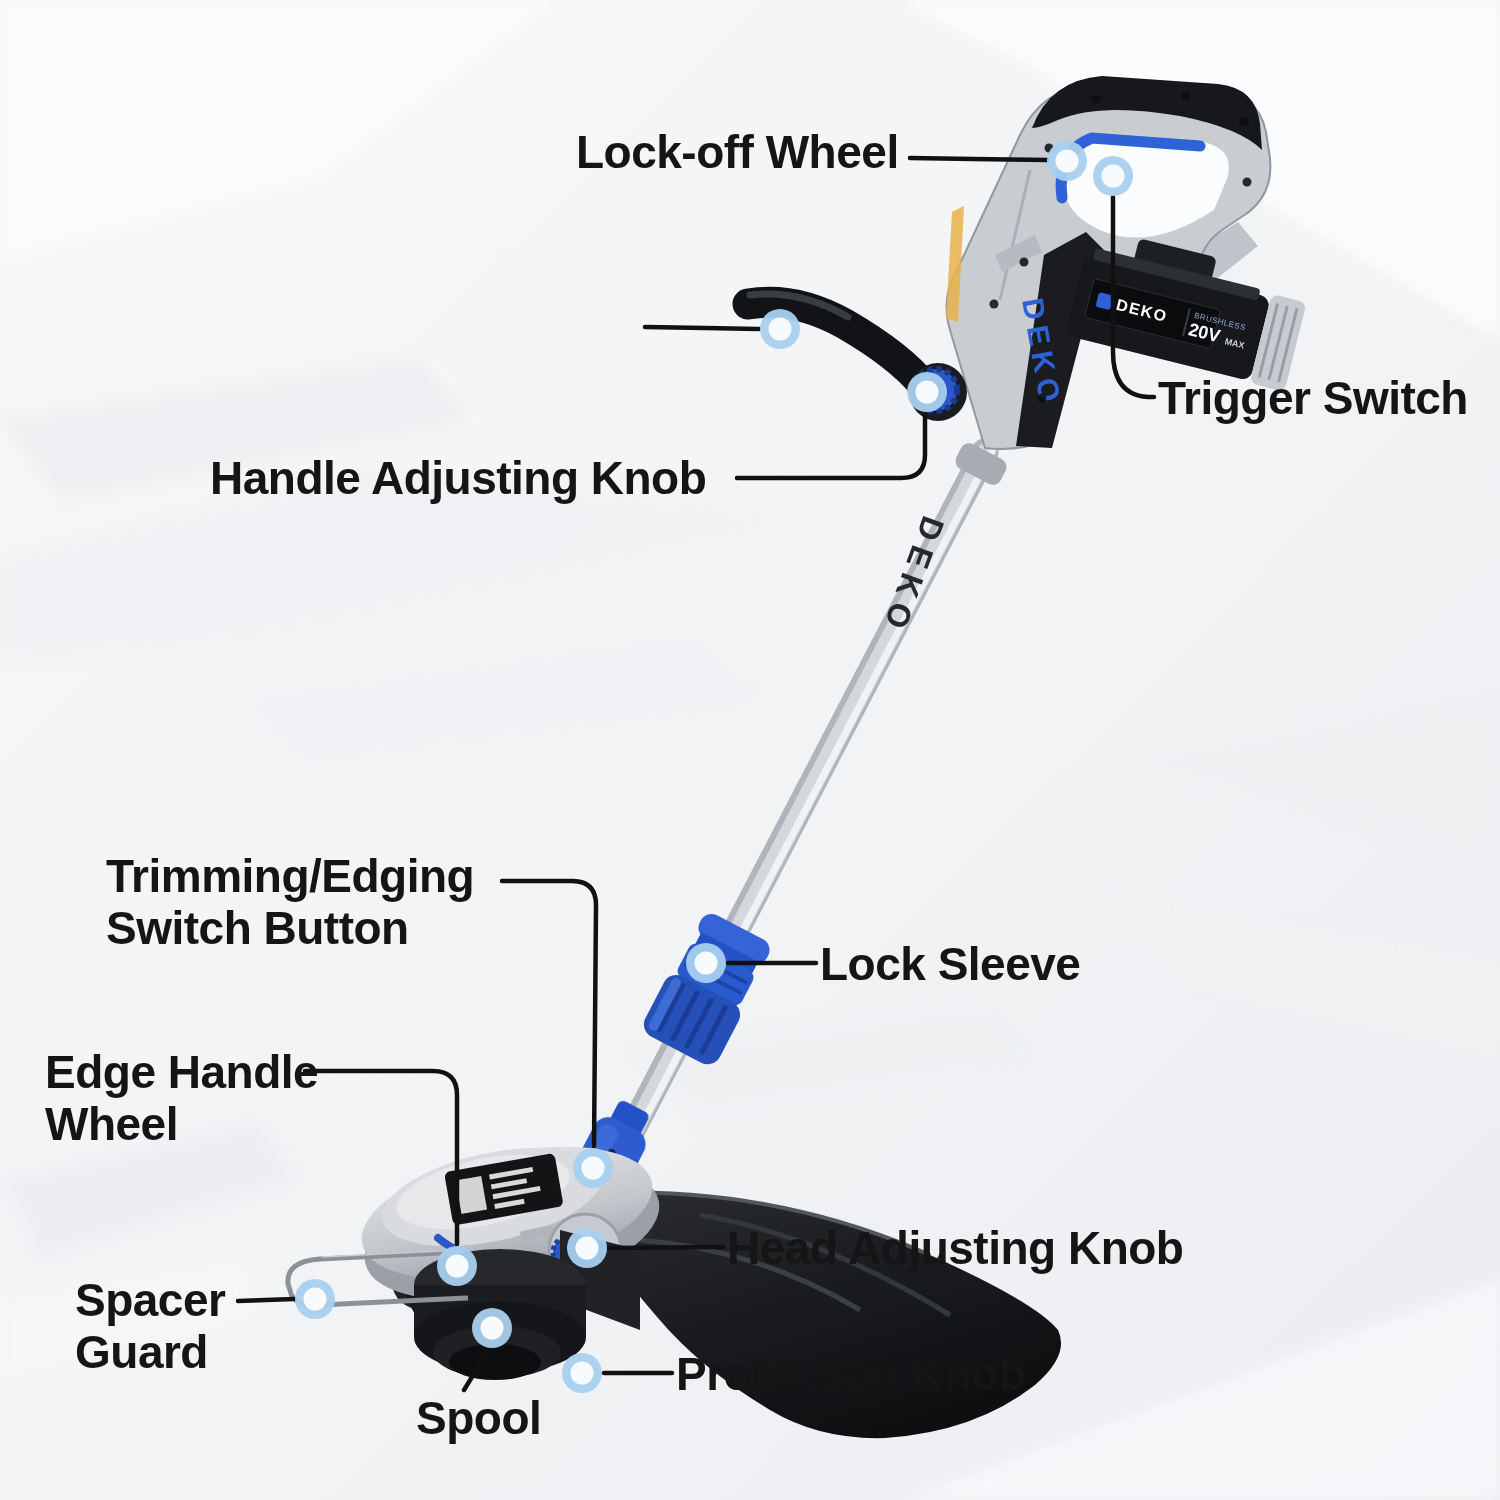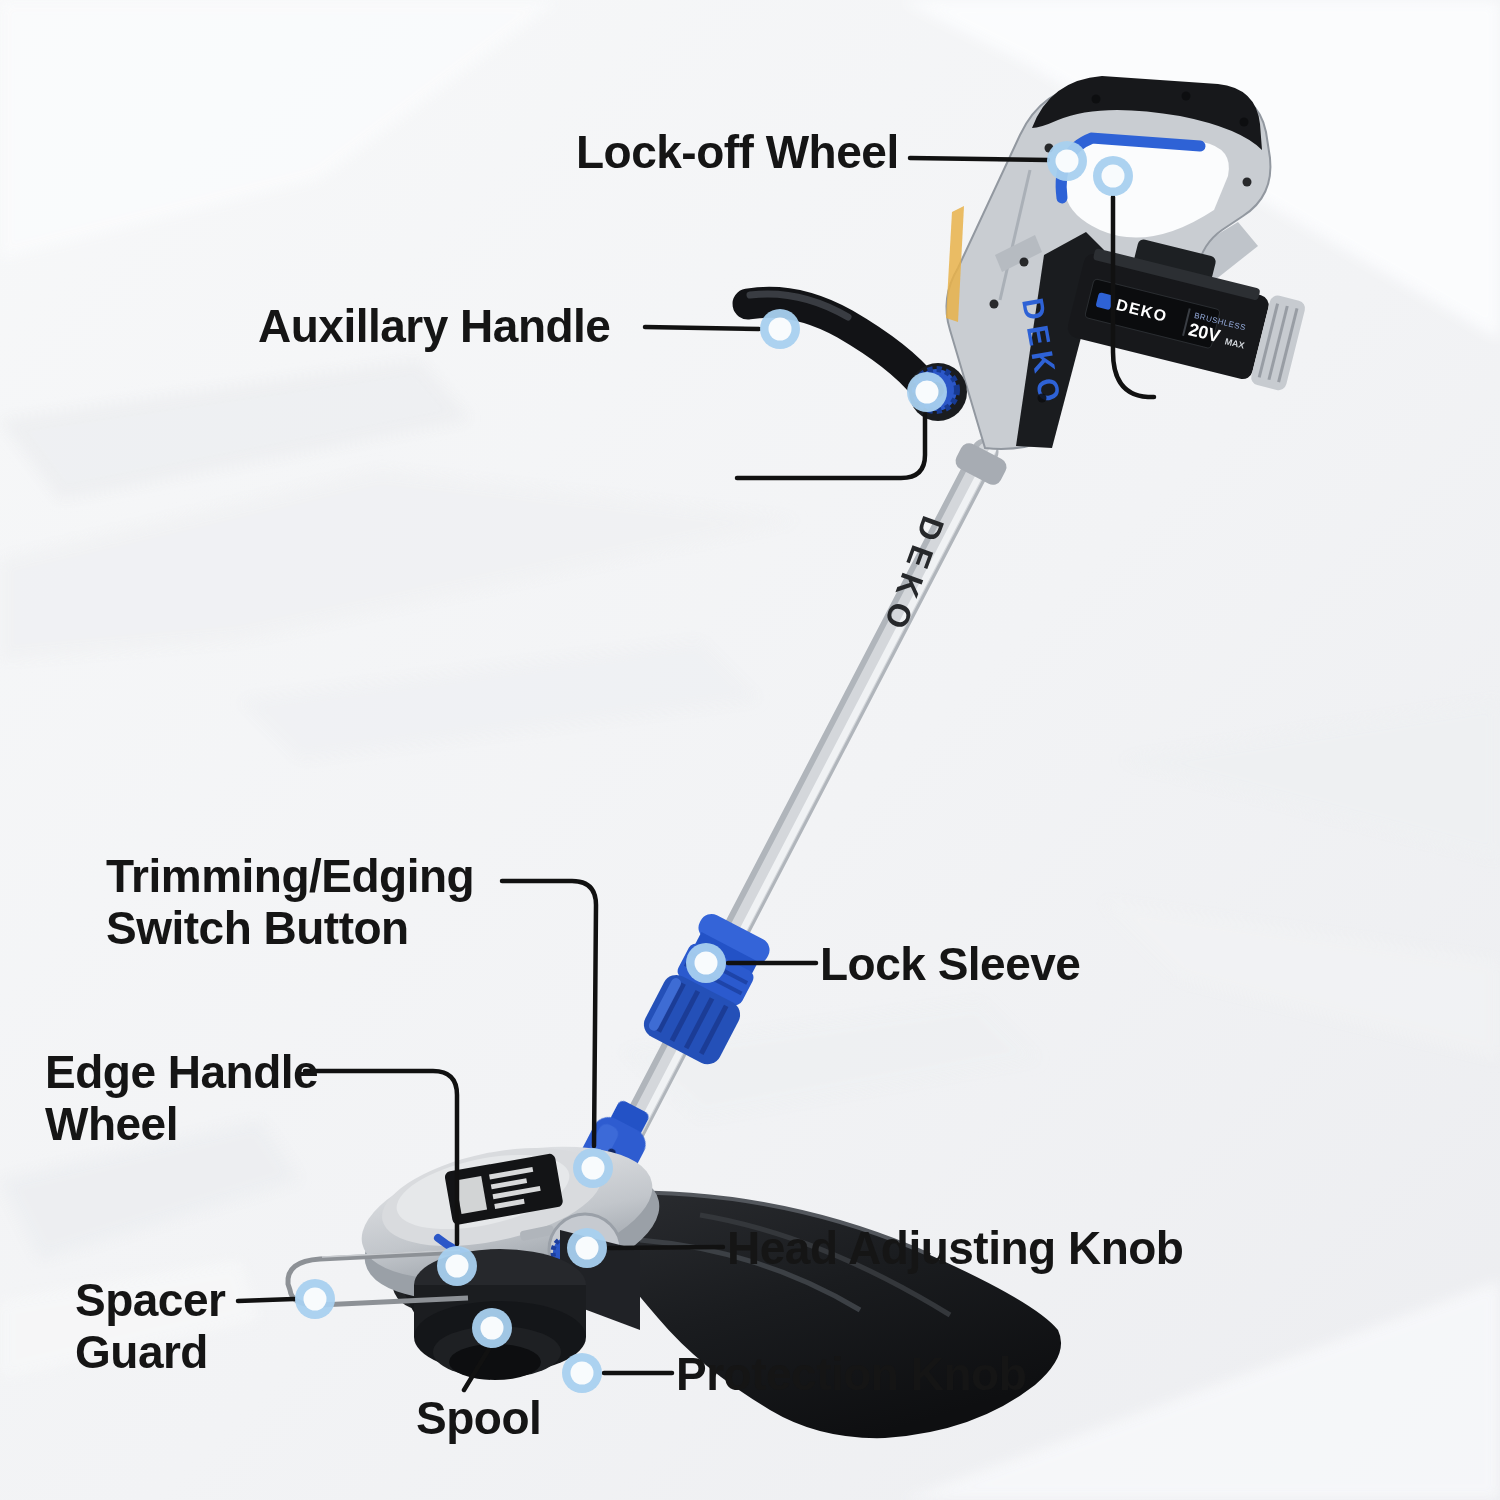--- a/index.html
+++ b/index.html
@@ -272,23 +272,24 @@
     </g>
     <g>
       <circle cx="582" cy="1373" r="20" fill="#a8d0ef" opacity="0.95"></circle>
           <circle cx="582" cy="1373" r="11.5" fill="#f8fbfd"></circle>
     </g>
   </g>
 </svg>
 
 <div class="lbl" style="left:576px;top:126px">Lock-off Wheel</div>
 
-<div class="lbl" style="left:258px;top:300px">Auxillary Handle</div>
-
-
+
+<div class="lbl" style="left:1158px;top:372px">Trigger Switch</div>
+
+<div class="lbl" style="left:210px;top:452px">Handle Adjusting Knob</div>
 
 <div class="lbl" style="left:106px;top:850px">
   <span class="ln">Trimming/Edging</span>
   <span class="ln">Switch Button</span>
 </div>
 
 <div class="lbl" style="left:820px;top:938px">Lock Sleeve</div>
 
 <div class="lbl" style="left:45px;top:1046px">
   <span class="ln">Edge Handle</span>

